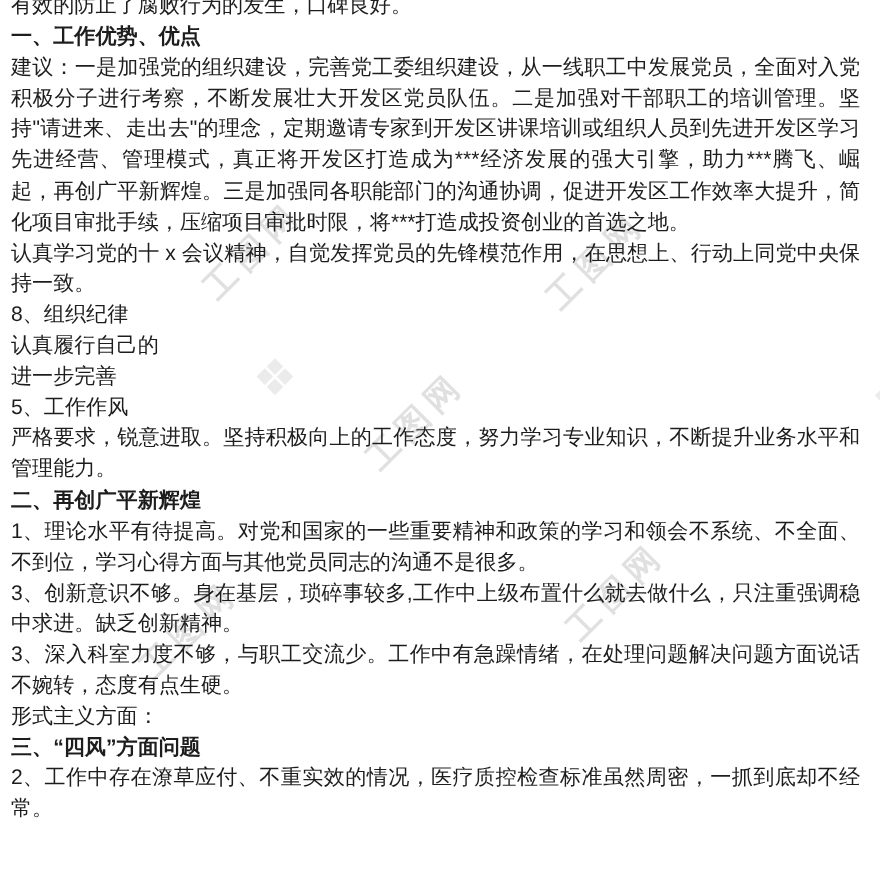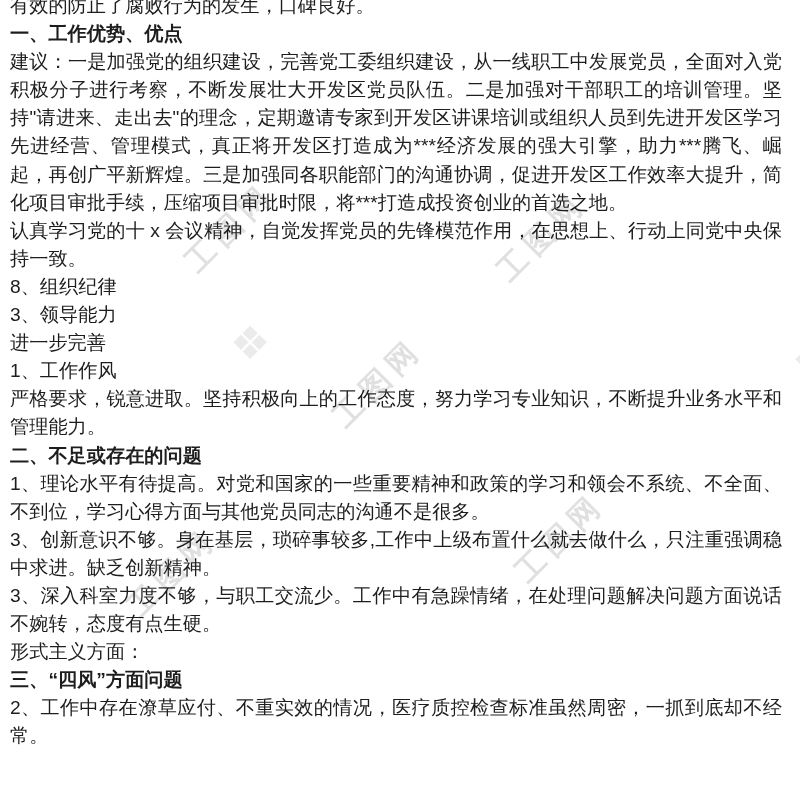--- a/index.html
+++ b/index.html
@@ -63,25 +63,25 @@
   <div class="wm" style="left:172px; top:573px">工图网</div>
   <div class="wm-logo" style="left:250px; top:343px">❖</div>
   <div class="wm-logo" style="left:812px; top:360px">❖</div>
 
   <div class="doc">
     <p class="para">有效的防止了腐败行为的发生，口碑良好。</p>
     <p class="para heading">一、工作优势、优点</p>
     <p class="para">建议：一是加强党的组织建设，完善党工委组织建设，从一线职工中发展党员，全面对入党积极分子进行考察，不断发展壮大开发区党员队伍。二是加强对干部职工的培训管理。坚持"请进来、走出去"的理念，定期邀请专家到开发区讲课培训或组织人员到先进开发区学习先进经营、管理模式，真正将开发区打造成为***经济发展的强大引擎，助力***腾飞、崛起，再创广平新辉煌。三是加强同各职能部门的沟通协调，促进开发区工作效率大提升，简化项目审批手续，压缩项目审批时限，将***打造成投资创业的首选之地。</p>
     <p class="para">认真学习党的十 x 会议精神，自觉发挥党员的先锋模范作用，在思想上、行动上同党中央保持一致。</p>
     <p class="para">8、组织纪律</p>
-    <p class="para">3、领导能力</p>
+    <p class="para">认真履行自己的</p>
     <p class="para">进一步完善</p>
-    <p class="para">1、工作作风</p>
+    <p class="para">5、工作作风</p>
     <p class="para">严格要求，锐意进取。坚持积极向上的工作态度，努力学习专业知识，不断提升业务水平和管理能力。</p>
-    <p class="para heading">二、不足或存在的问题</p>
+    <p class="para heading">二、再创广平新辉煌</p>
     <p class="para">1、理论水平有待提高。对党和国家的一些重要精神和政策的学习和领会不系统、不全面、不到位，学习心得方面与其他党员同志的沟通不是很多。</p>
     <p class="para">3、创新意识不够。身在基层，琐碎事较多,工作中上级布置什么就去做什么，只注重强调稳中求进。缺乏创新精神。</p>
     <p class="para">3、深入科室力度不够，与职工交流少。工作中有急躁情绪，在处理问题解决问题方面说话不婉转，态度有点生硬。</p>
     <p class="para">形式主义方面：</p>
     <p class="para heading">三、“四风”方面问题</p>
     <p class="para">2、工作中存在潦草应付、不重实效的情况，医疗质控检查标准虽然周密，一抓到底却不经常。</p>
   </div>
 
 </div>
 

